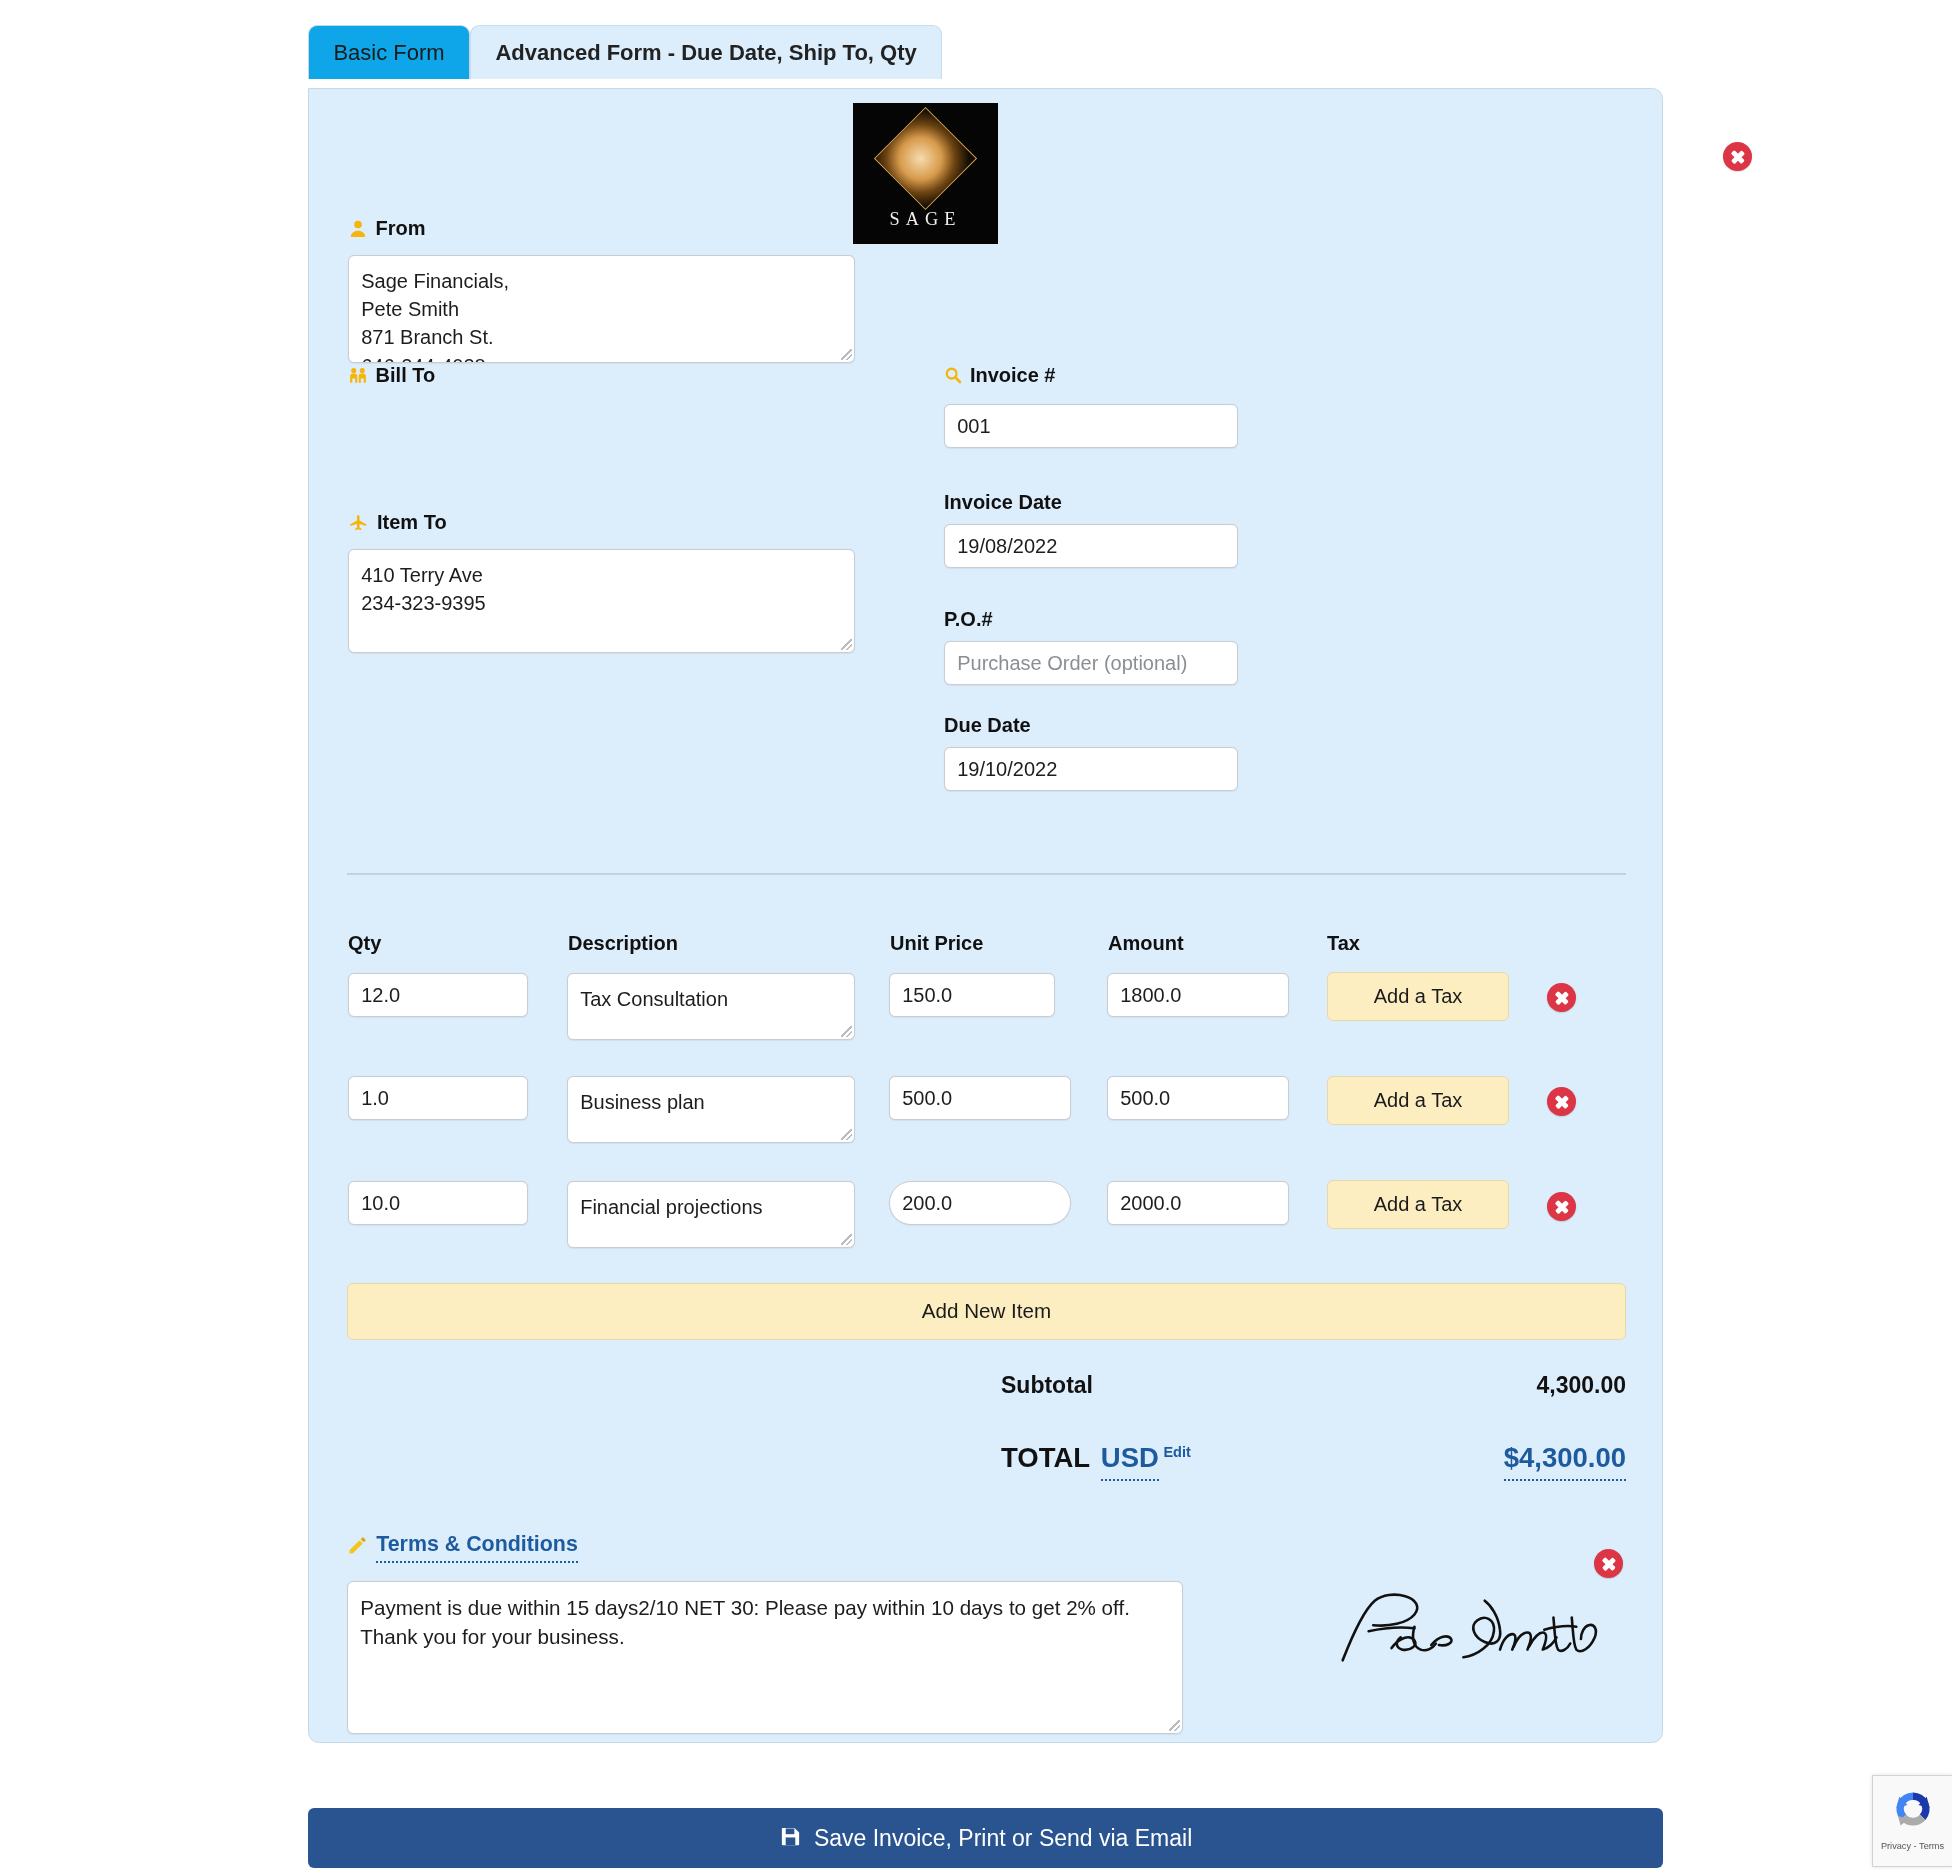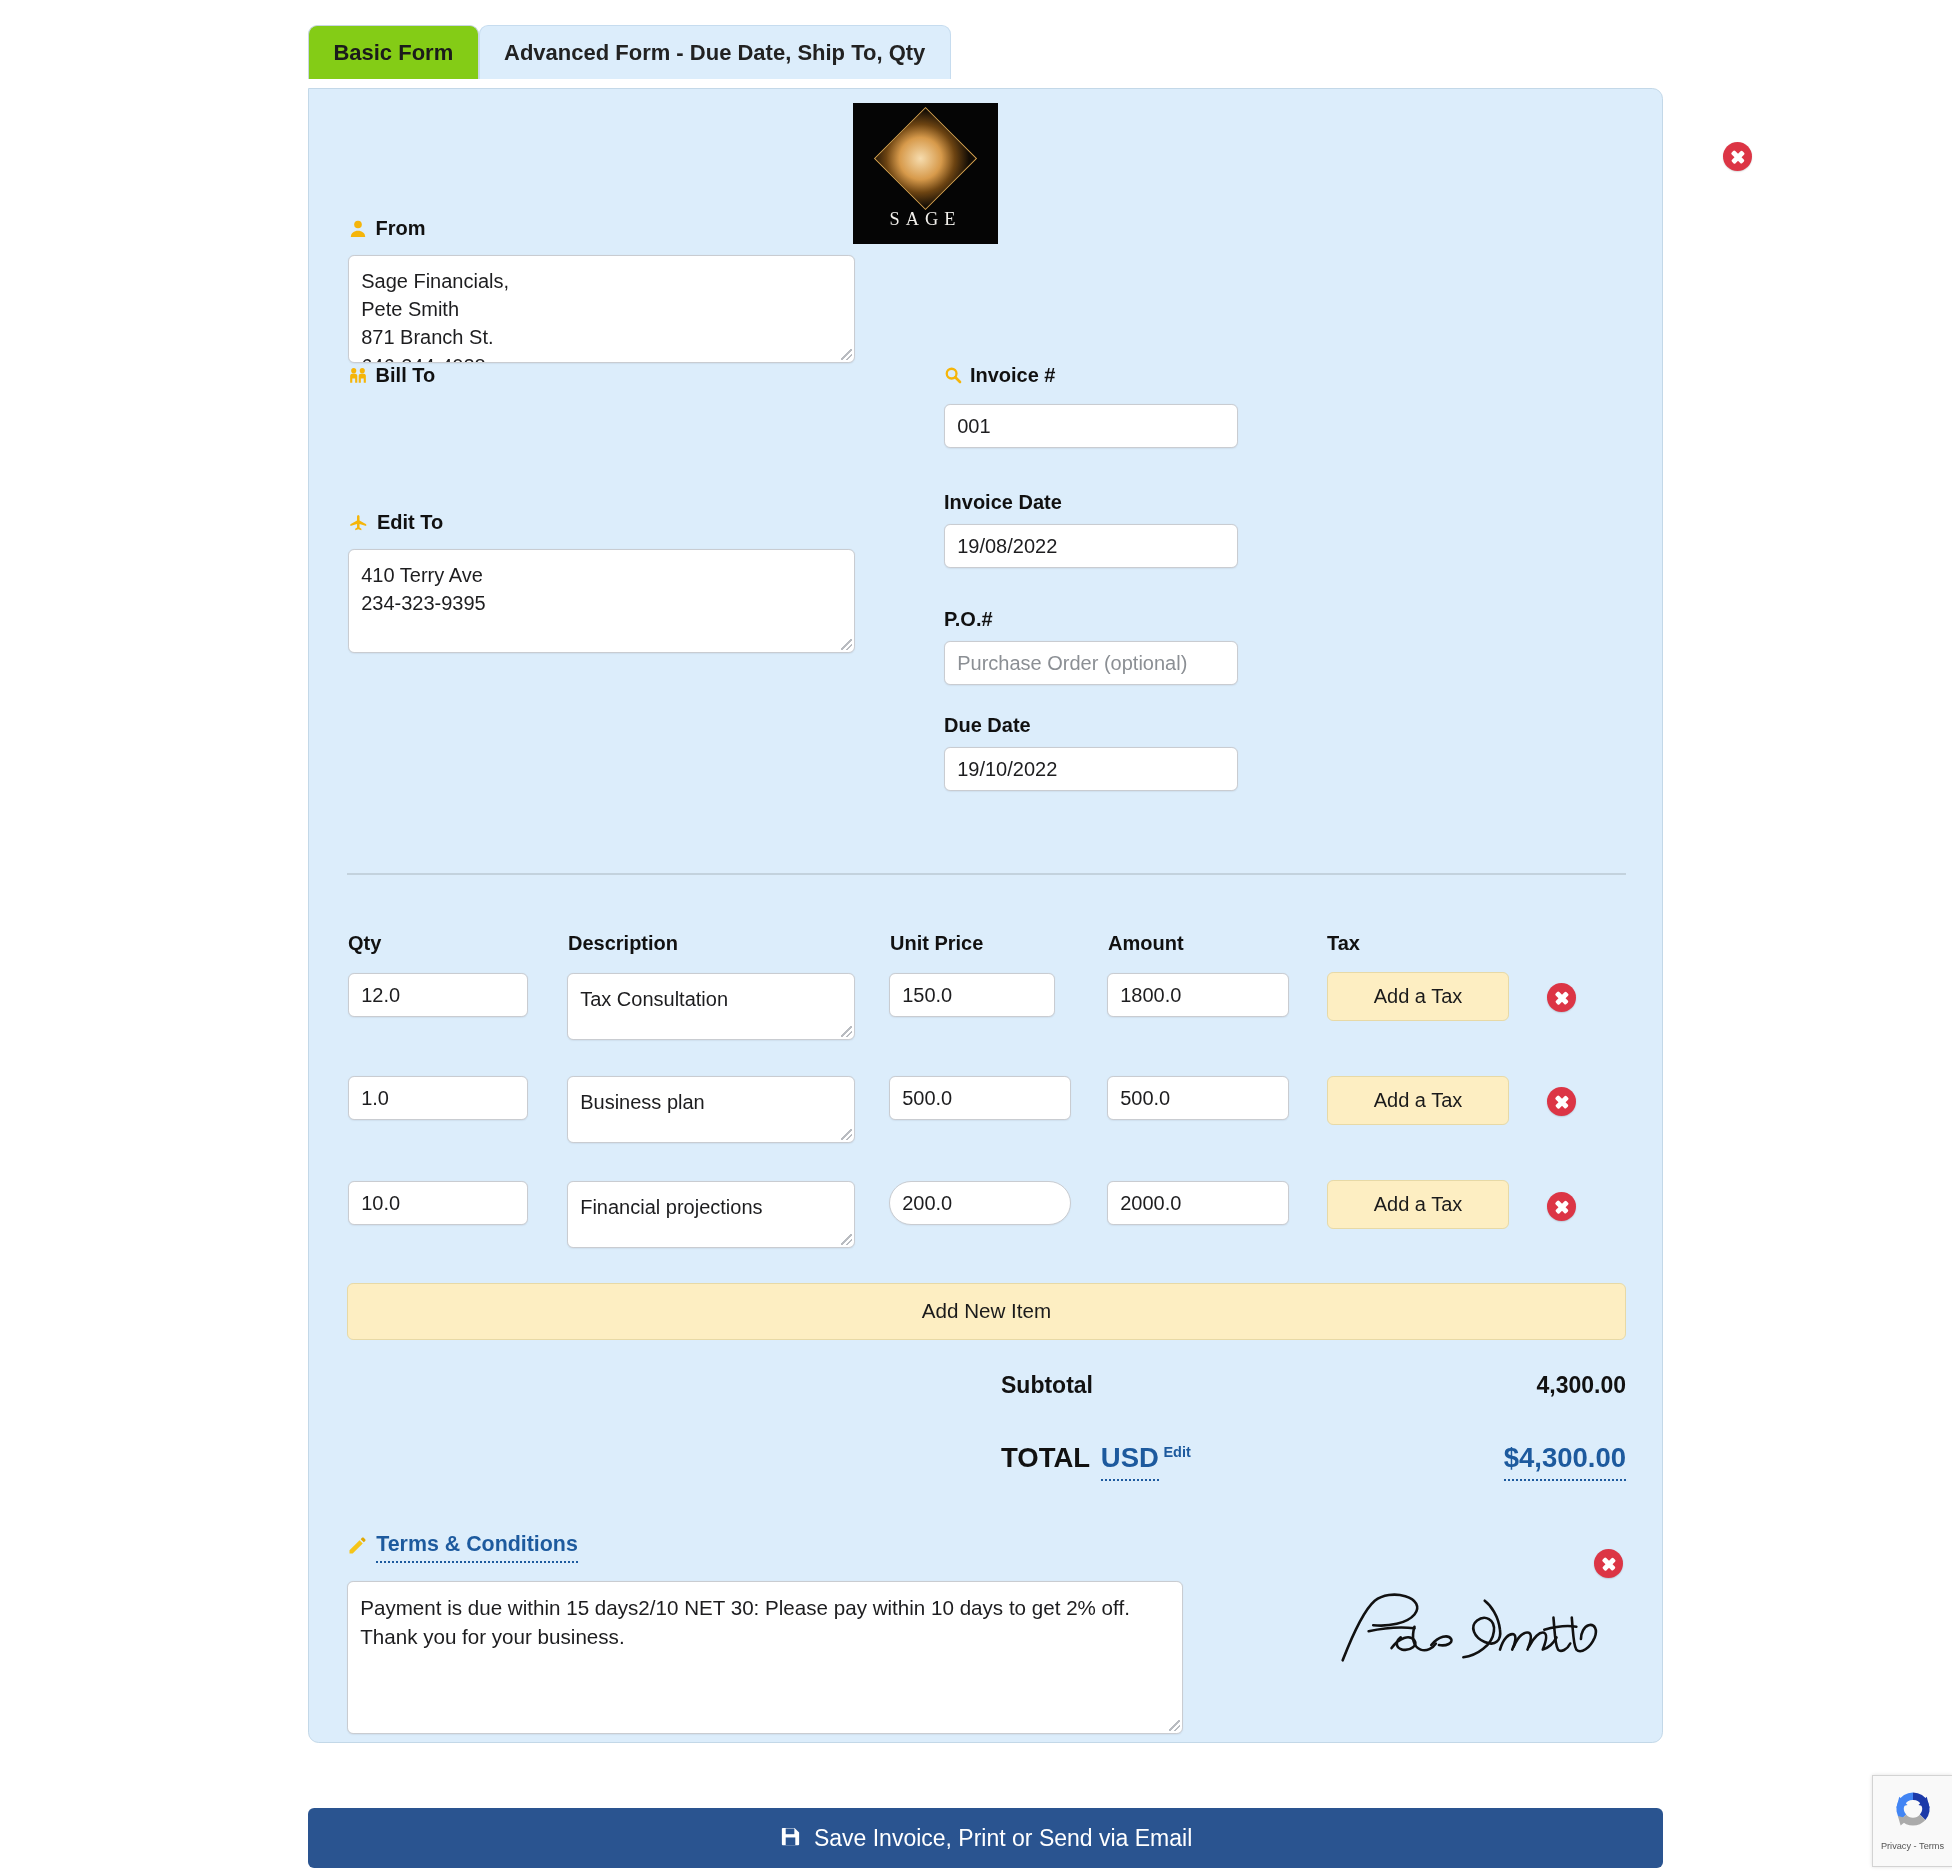--- a/index.html
+++ b/index.html
@@ -14,21 +14,21 @@
 
   
   .tabs { position: absolute; left: 308px; top: 25px; display: flex; align-items: flex-end; }
   .tab {
     font-size: 21.4px; font-weight: 700; color: #222;
     padding: 15.3px 24.4px 13.7px 24.4px;
     border: 0.8px solid #c9d6e2; border-bottom: none;
     border-radius: 9.2px 9.2px 0 0;
     line-height: 1.1; cursor: pointer; white-space: nowrap;
   }
-  .tab.basic { background: #84cc16; color:#1b1b1b; font-weight:700; font-size:22px; }
+  .tab.basic { background: #0ea5e9; color:#1b1b1b; font-weight:400; font-size:22px; }
   .tab.active { background: #dcedfb; border-color:#c6dcef; position: relative; z-index:3; font-size: 22px; }
 
   
   .panel {
     position: absolute; left: 308px; top: 88px;
     width: 1355px; height: 1655px;
     background: #dcedfb;
     border: 0.8px solid #c3d8e8;
     border-radius: 0 10.7px 10.7px 10.7px;
   }
@@ -203,21 +203,21 @@
       </span>
       <span>Bill To</span>
     </div>
 
     <div class="label" style="position:absolute; left:39px; top:422px;">
       <span class="ic">
         <svg width="21.4" height="20" viewBox="0 0 24 24">
             <path d="M21 15.5v-2l-8-4.6V4.2c0-1-.7-1.9-1.5-1.9S10 3.2 10 4.2v4.7l-8 4.6v2l8-2.4v4.3l-2.2 1.6v1.6l3.7-1 3.7 1v-1.6L13 17.4v-4.3z" fill="#f5b50a"></path>
           </svg>
       </span>
-      <span>Edit To</span>
+      <span>Item To</span>
     </div>
     <div style="position:absolute; left:39px; top:460px;">
       <textarea class="box" rows="5" style="width: 507px; height: 104px;">410 Terry Ave
 234-323-9395</textarea>
       <div class="resizer"></div>
     </div>
 
     <div class="label" style="position:absolute; left:635px; top:275px;text-align:right;">
       <span class="ic">
         <svg width="18.3" height="18.3" viewBox="0 0 24 24">

